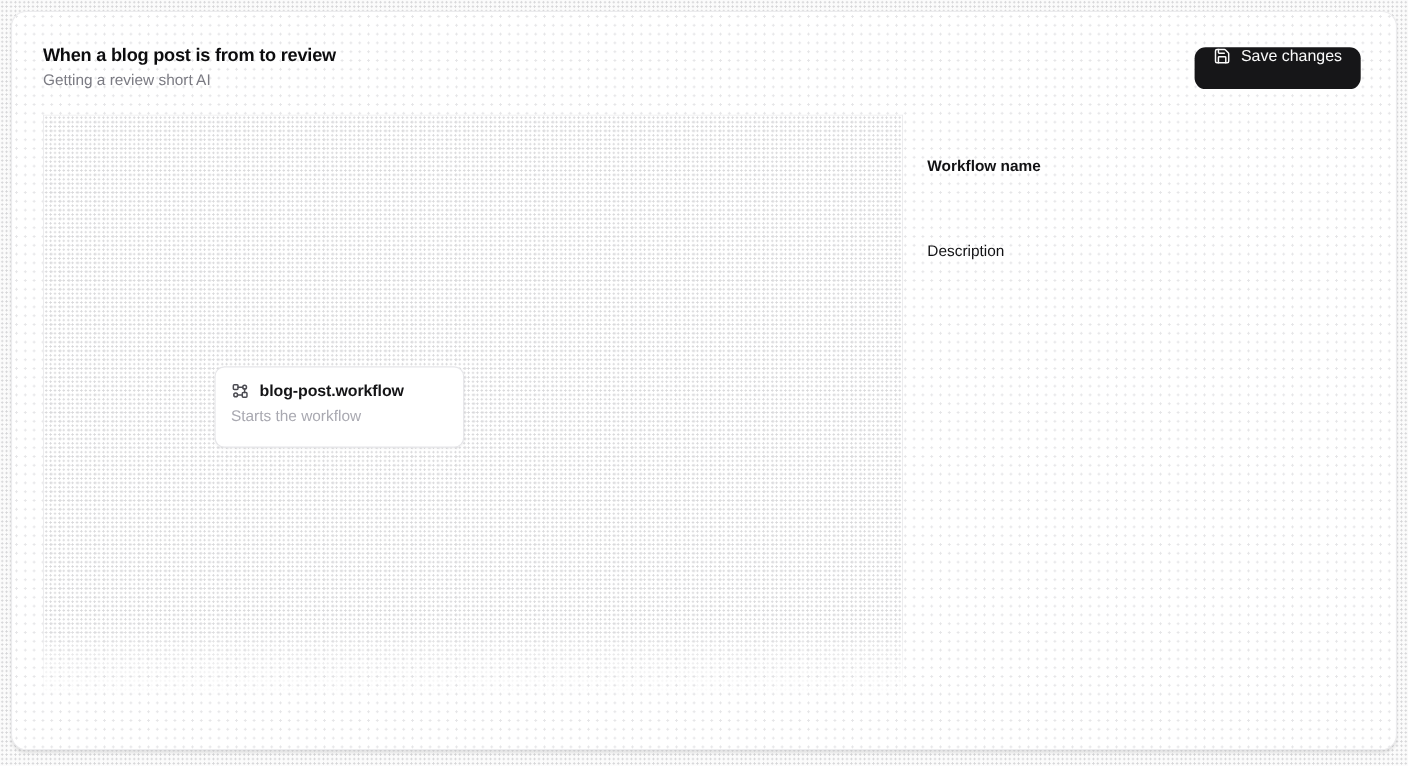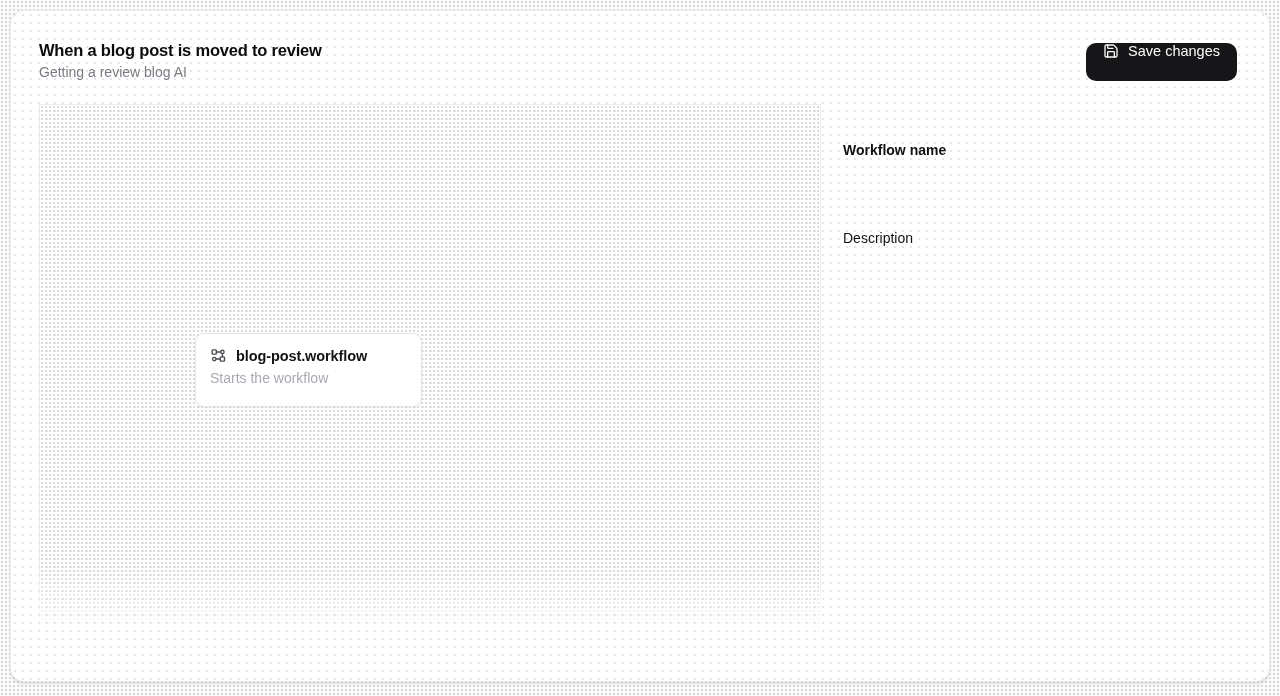--- a/index.html
+++ b/index.html
@@ -53,39 +53,39 @@
     padding:13px 14px; cursor:pointer;
   }
   .node-row { display:flex; align-items:center; gap:9px; }
   .node-title { font-size:14.5px; font-weight:700; color:#141416; letter-spacing:-0.1px; }
   .node-sub { margin-top:6px; font-size:14px; color:#a9a9b1; }
   .node-icon { display:flex; color:#4b4b52; }
 
   
   .field-label { position:absolute; left:832px; font-size:14px; font-weight:500; color:#121214; }
   .label-name { top:131px;font-weight:bold; }
-  .label-desc { top:219px; }
+  .label-desc { top:209px; }
 
   .field-input, .field-textarea {
     position:absolute; left:832px; width:376px;
     background:transparent; border:1px dashed #dcdcdf; border-radius:9px;
     font-family:inherit; font-size:14.5px; color:#3a3a40;
   }
   .field-input { top:151px; height:42px; padding:0 13px; }
   .field-textarea { top:238px; height:45px; padding:11px 13px; resize:vertical; line-height:1.3; }
   .field-input::placeholder, .field-textarea::placeholder { color:#a6a6ae; }
 </style>
 </head>
 <body>
 
 <div class="app-card">
 
   <div class="header-titles">
-    <h1 class="page-title">When a blog post is moved to review</h1>
-    <p class="page-subtitle">Getting a review blog AI</p>
+    <h1 class="page-title">When a blog post is from to review</h1>
+    <p class="page-subtitle">Getting a review short AI</p>
   </div>
 
   <button class="save-btn">
     <span class="btn-icon">
       <svg width="16" height="16" viewBox="0 0 24 24" fill="none" stroke="currentColor" stroke-width="2" stroke-linecap="round" stroke-linejoin="round">
         <path d="M15.2 3a2 2 0 0 1 1.4.6l3.8 3.8a2 2 0 0 1 .6 1.4V19a2 2 0 0 1-2 2H5a2 2 0 0 1-2-2V5a2 2 0 0 1 2-2z"></path>
         <path d="M17 21v-7a1 1 0 0 0-1-1H8a1 1 0 0 0-1 1v7"></path>
         <path d="M7 3v4a1 1 0 0 0 1 1h7"></path>
       </svg>
     </span>

